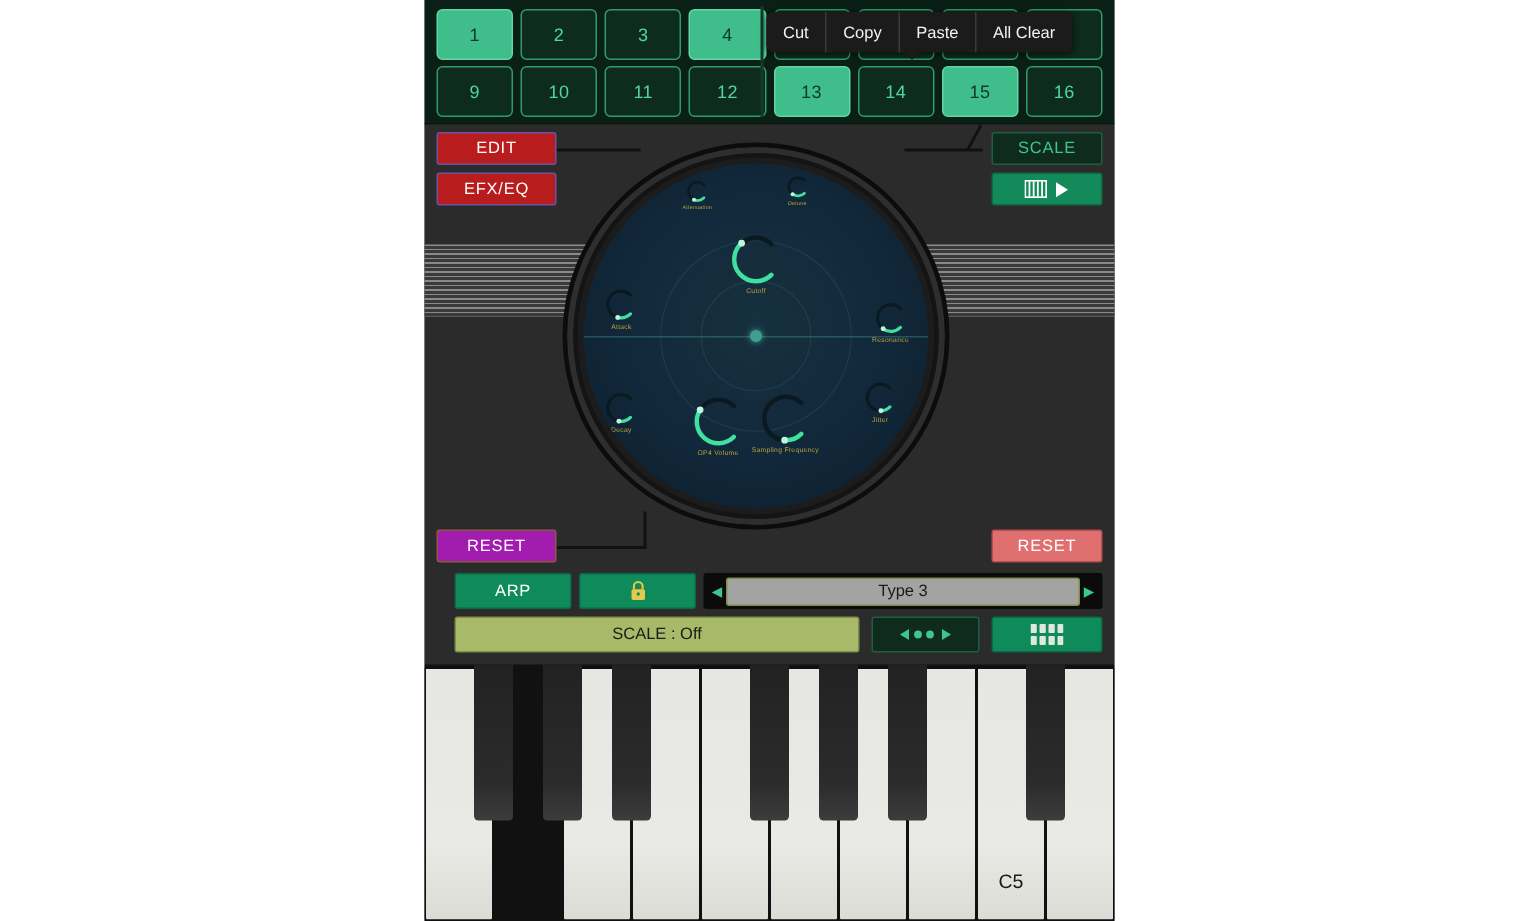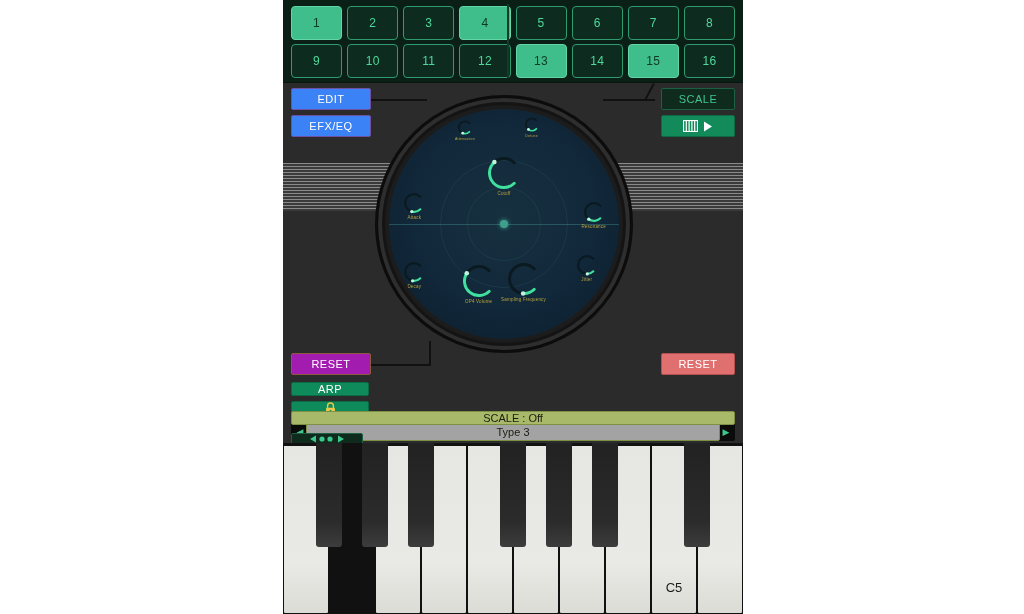--- a/index.html
+++ b/index.html
@@ -111,21 +111,21 @@
   
   .btn {
     position: absolute;
     display: flex; align-items: center; justify-content: center;
     font-size: 11px;
     letter-spacing: .5px;
     border-radius: 2px;
     color: #fff;
     z-index: 6;
   }
-  .btn.purple { background: #3b82f6; border: 1px solid #6e51a5; color: #fff; }
+  .btn.purple { background: #b91c1c; border: 1px solid #6e51a5; color: #fff; }
   .btn.brown  { background: #a21caf; border: 1px solid #8d5a41; color: #fff; }
   .btn.red    { background: #e0706f; border: 1px solid #b4514f; color: #fff; }
   .btn.green-dark { background: #0e2b1e; border: 1px solid #1d5f42; color: #3fc68d; }
   .btn.green  { background: #128a5a; border: 1px solid #0c6a45; color: #ffffff; }
 
   #edit-btn   { left: 8px;  top: 5px;  width: 80px; height: 22px; }
   #efxeq-btn  { left: 8px;  top: 32px; width: 80px; height: 22px; }
   #scene-btn  { right: 8px; top: 5px;  width: 74px; height: 22px; }
   #kbplay-btn { right: 8px; top: 32px; width: 74px; height: 22px; }
   #reset-btn  { left: 8px;  top: 270px; width: 80px; height: 22px; }
@@ -192,21 +192,21 @@
   .knob.small .knob-arc { width: 22px; height: 22px; }
   .knob.tiny  .knob-arc { width: 16px; height: 16px; }
   .knob.tiny .knob-label { font-size: 3.5px; }
 
   
   .ctrl-rows {
     position: absolute; left: 0; top: 351px;
     width: 460px; height: 92px;
     background: #2b2b2b;
   }
-  .row { position: absolute; left: 8px; right: 8px; flex-direction: column; }
+  .row { position: absolute; left: 20px; right: 8px; }
   #row-arp   { top: 31px; height: 24px; display: flex; gap: 5px; }
   #row-scale { top: 60px; height: 24px; display: flex; gap: 8px; }
 
   .arp-btn {
     width: 78px;
     background: #0f8a5a;
     border: 1px solid #0b6b45;
     border-radius: 2px;
     color: #fff; font-size: 11px;
     display: flex; align-items: center; justify-content: center;
@@ -341,20 +341,27 @@
           </div>
           <div class="pad on">
             <span>15</span>
           </div>
           <div class="pad">
             <span>16</span>
           </div>
         </div>
       <div class="pad-divider"></div>
 
+      <div class="ctx-menu" id="ctx-menu">
+        <div class="ctx-arrow"></div>
+      <div class="ctx-item">Cut</div>
+          <div class="ctx-item">Copy</div>
+          <div class="ctx-item">Paste</div>
+          <div class="ctx-item">All Clear</div>
+        </div>
     </div>
 
     <div class="body-area">
       <div class="grille left"></div>
       <div class="grille right"></div>
 
       <div class="conn" style="left:88px; top:16px; width:56px; height:2px;"></div>
       <div class="conn" style="left:320px; top:16px; width:52px; height:2px;"></div>
       <div class="conn" style="left:88px; top:281px; width:60px; height:2px;"></div>
       <div class="conn" style="left:146px; top:258px; width:2px; height:24px;"></div>

